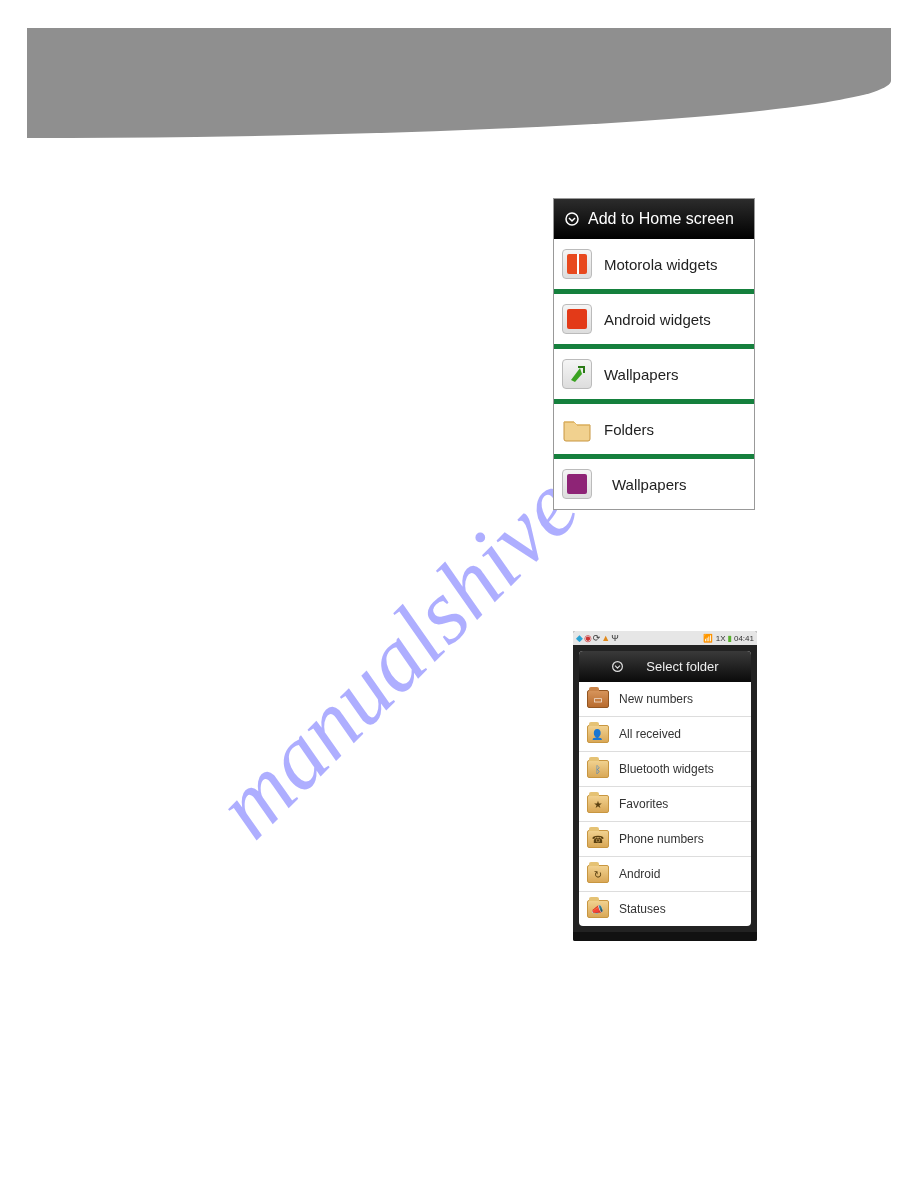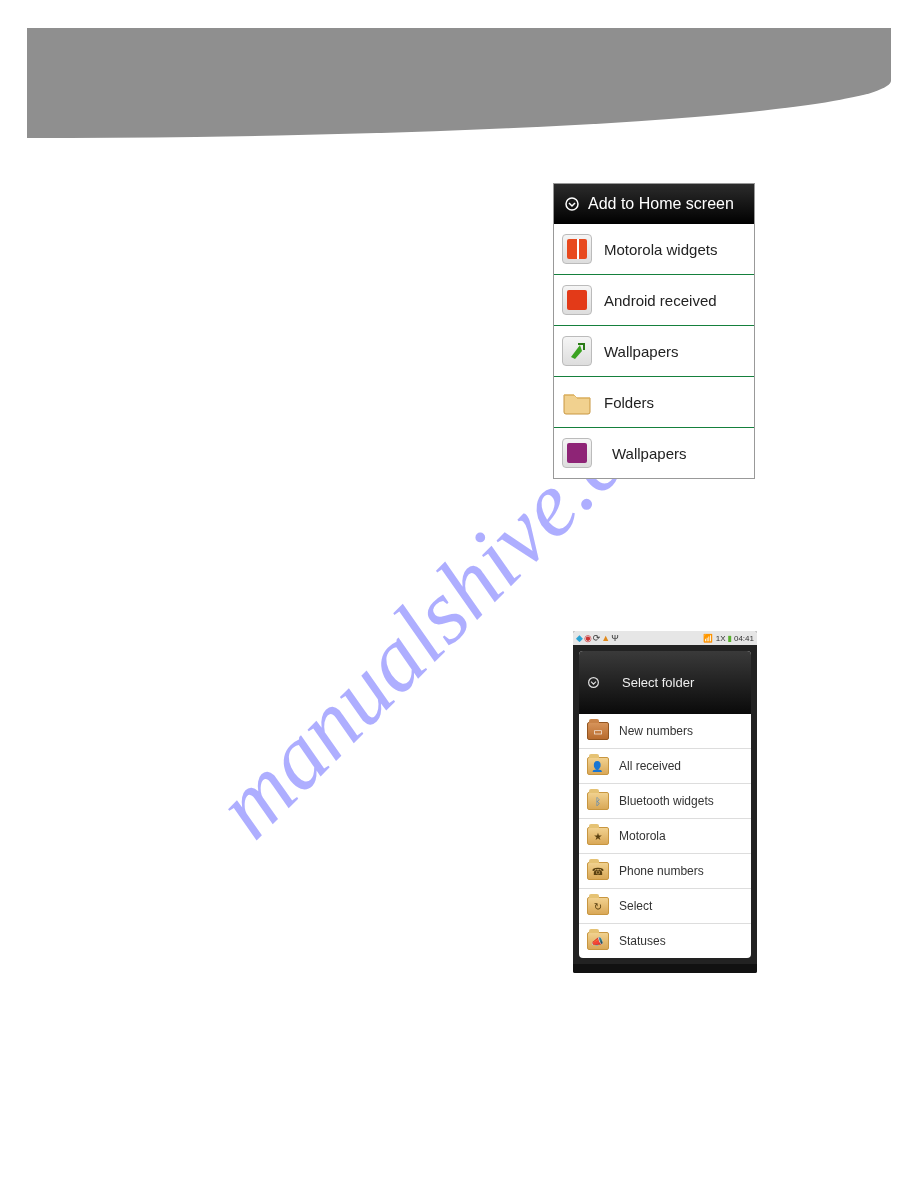--- a/index.html
+++ b/index.html
@@ -29,41 +29,41 @@
     color: rgba(108, 108, 255, 0.55);
     font-style: italic;
     font-family: Georgia, serif;
     pointer-events: none;
     white-space: nowrap;
   }
 
   
   .menu1 {
     position: absolute;
-    top: 183px;
+    top: 198px;
     left: 553px;
     width: 202px;
     border: 1px solid #999;
     background: #fff;
   }
   .menu1 .header {
     background: linear-gradient(to bottom, #2c2c2c, #000);
     color: #fff;
     padding: 11px 10px;
     font-size: 16px;
     display: flex;
     align-items: center;
     gap: 8px;
   }
   .menu1 .row {
     display: flex;
     align-items: center;
     gap: 12px;
     padding: 10px 8px;
-    border-bottom: 1px solid #15803d;
+    border-bottom: 5px solid #15803d;
     font-size: 15px;
     color: #222;
   }
   .menu1 .row:last-child { border-bottom: none; gap: 20px; }
 
   .icon-box {
     width: 30px;
     height: 30px;
     flex-shrink: 0;
     display: flex;
@@ -147,25 +147,26 @@
     background: #222;
   }
   .menu2 {
     background: #fff;
     border-radius: 4px;
     overflow: hidden;
   }
   .menu2 .header {
     background: linear-gradient(to bottom, #3a3a3a, #0a0a0a);
     color: #eee;
-    padding: 24px 8px;
+    padding: 8px 8px;
     font-size: 13px;
     display: flex;
     align-items: center;
     gap: 22px;
+    justify-content: center;
   }
   .menu2 .row {
     display: flex;
     align-items: center;
     gap: 10px;
     padding: 8px 8px;
     border-bottom: 1px solid #ddd;
     font-size: 12px;
     color: #333;
   }
@@ -222,21 +223,21 @@
     <span>Add to Home screen</span>
   </div>
 
   <div class="row">
     <span class="icon-box icon-motorola"></span>
     <span>Motorola widgets</span>
   </div>
 
   <div class="row">
     <span class="icon-box icon-android"></span>
-    <span>Android received</span>
+    <span>Android widgets</span>
   </div>
 
   <div class="row">
     <span class="icon-box icon-shortcuts">
       <svg width="20" height="20" viewBox="0 0 20 20">
           <path d="M4 16 L13 4 L15 10 L8 18 Z" fill="#3aa221"></path>
           <path d="M11 3 L17 3 L17 9" fill="none" stroke="#2a7a16" stroke-width="2"></path>
         </svg>
     </span>
     <span>Wallpapers</span>
@@ -301,35 +302,35 @@
             <span class="tab"></span>
             <span class="glyph" style="color:#2a7ad4">ᛒ</span>
           </span>
         <span>Bluetooth widgets</span>
       </div>
       <div class="row">
         <span class="folder-icon">
             <span class="tab"></span>
             <span class="glyph">★</span>
           </span>
-        <span>Motorola</span>
+        <span>Favorites</span>
       </div>
       <div class="row">
         <span class="folder-icon">
             <span class="tab"></span>
             <span class="glyph">☎</span>
           </span>
         <span>Phone numbers</span>
       </div>
       <div class="row">
         <span class="folder-icon">
             <span class="tab"></span>
             <span class="glyph">↻</span>
           </span>
-        <span>Select</span>
+        <span>Android</span>
       </div>
       <div class="row">
         <span class="folder-icon">
             <span class="tab"></span>
             <span class="glyph">📣</span>
           </span>
         <span>Statuses</span>
       </div>
     </div>
   </div>

